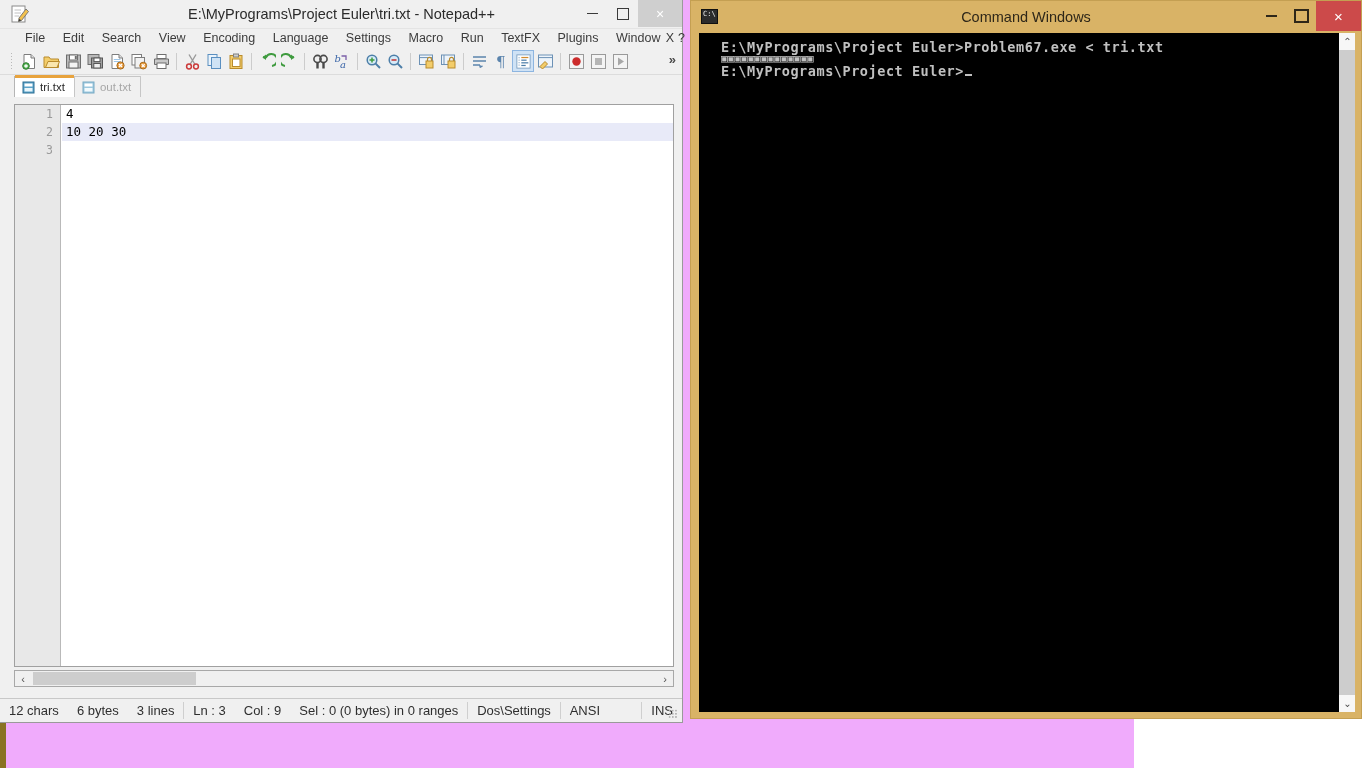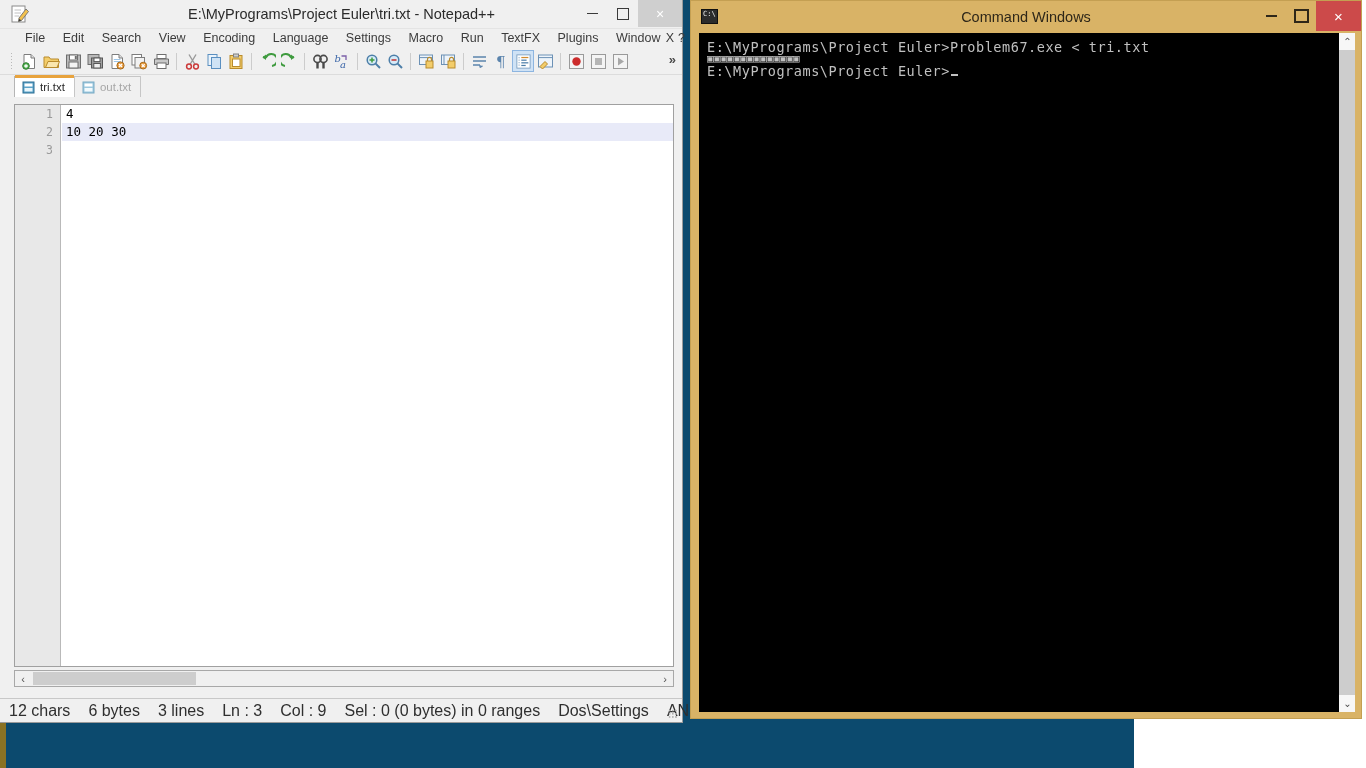--- a/index.html
+++ b/index.html
@@ -7,21 +7,21 @@
     width: 1366px; height: 768px;
     background: #ffffff;
     overflow: hidden;
     font-family: "Liberation Sans", sans-serif;
   }
 
   
   #desktop {
     position: relative;
     width: 1134px; height: 768px;
-    background: #0c4a6e;
+    background: #f0abfc;
   }
   .left-edge-strip {
     position: absolute; left: 0; top: 722px;
     width: 6px; height: 46px;
     background: #8a7223;
   }
 
   
   #npp {
     position: absolute; left: 0; top: 0;
@@ -232,21 +232,21 @@
 
   
   .npp-statusbar {
     position: absolute;
     left: 0px; top: 698px;
     width: 682px; height: 24px;
     background: #f0f0f0;
     border-top: 1px solid #c8c8c8;
     box-sizing: border-box;
     display: flex; align-items: center;
-    font-size: 16px; color: #2f2f2f;
+    font-size: 13px; color: #2f2f2f;
   }
   .sb-cell {
     height: 22px; line-height: 22px;
     padding: 0 9px;
     white-space: nowrap;
     box-sizing: border-box;
   }
   .sb-div { width: 1px; height: 17px; background: #cfcfcf; }
   .sb-grip {
     position: absolute; right: 4px; bottom: 3px;
@@ -313,22 +313,23 @@
     width: 656px; height: 679px;
     background: #000000;
     box-sizing: border-box;
     overflow: hidden;
   }
   .cmd-console {
     position: absolute;
     left: 0; top: 0;
     right: 17px; bottom: 0;
     background: #000000;
-    padding: 8px 0 0 8px;
-    box-sizing: border-box;
+    padding: 8px 0 0 22px;
+    box-sizing: border-box;
+    font-weight: bold;
   }
   .cmd-line {
     font-family: "DejaVu Sans Mono", monospace;
     font-size: 13.5px;
     line-height: 12px;
     letter-spacing: 0.55px;
     color: #c0c0c0;
     white-space: pre;
     height: 12px;
   }

